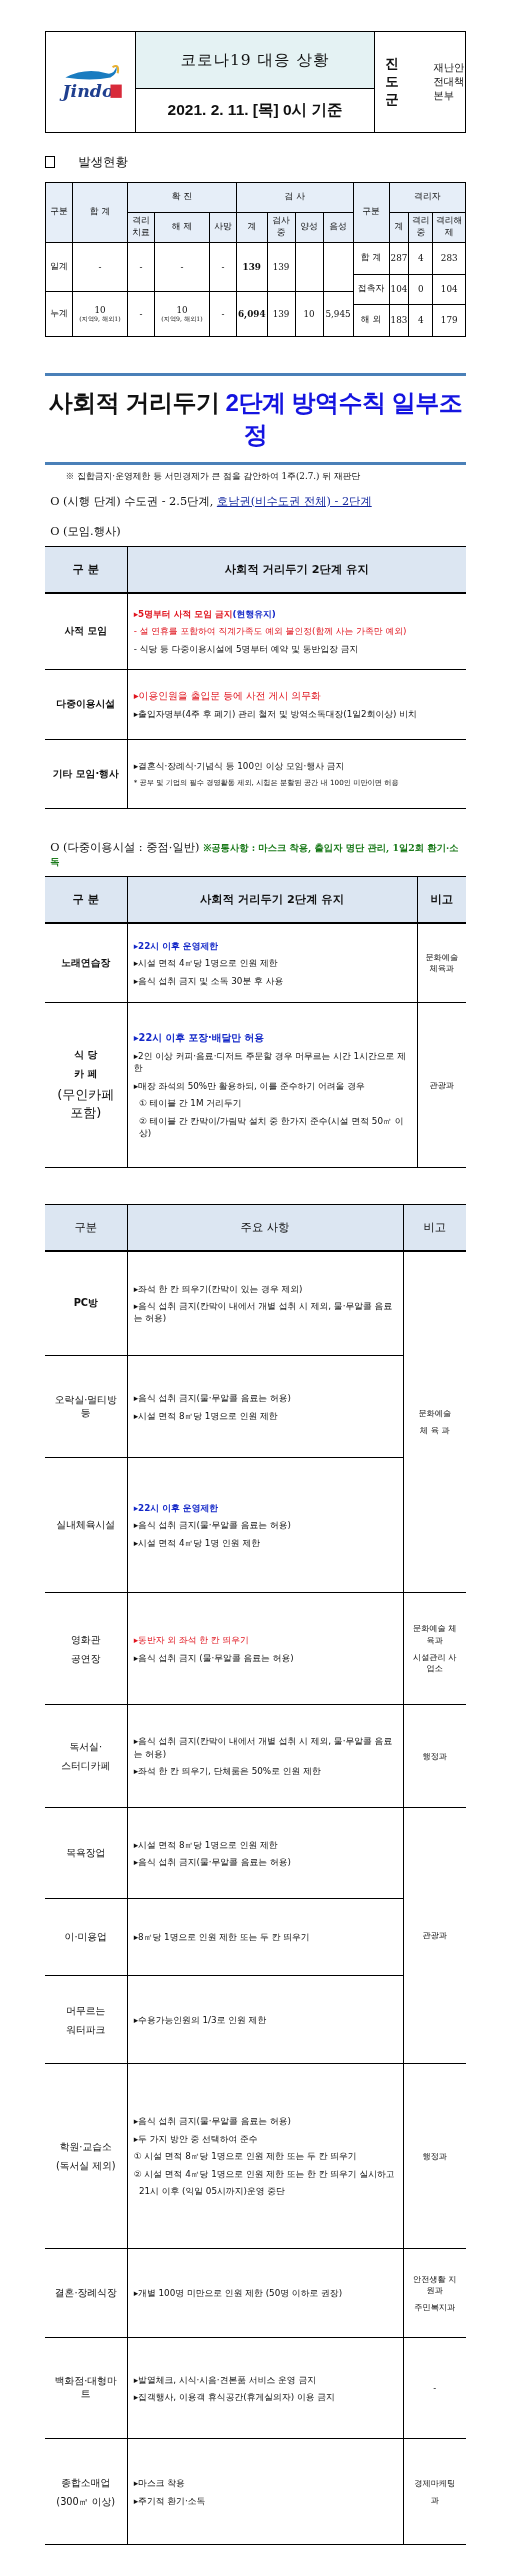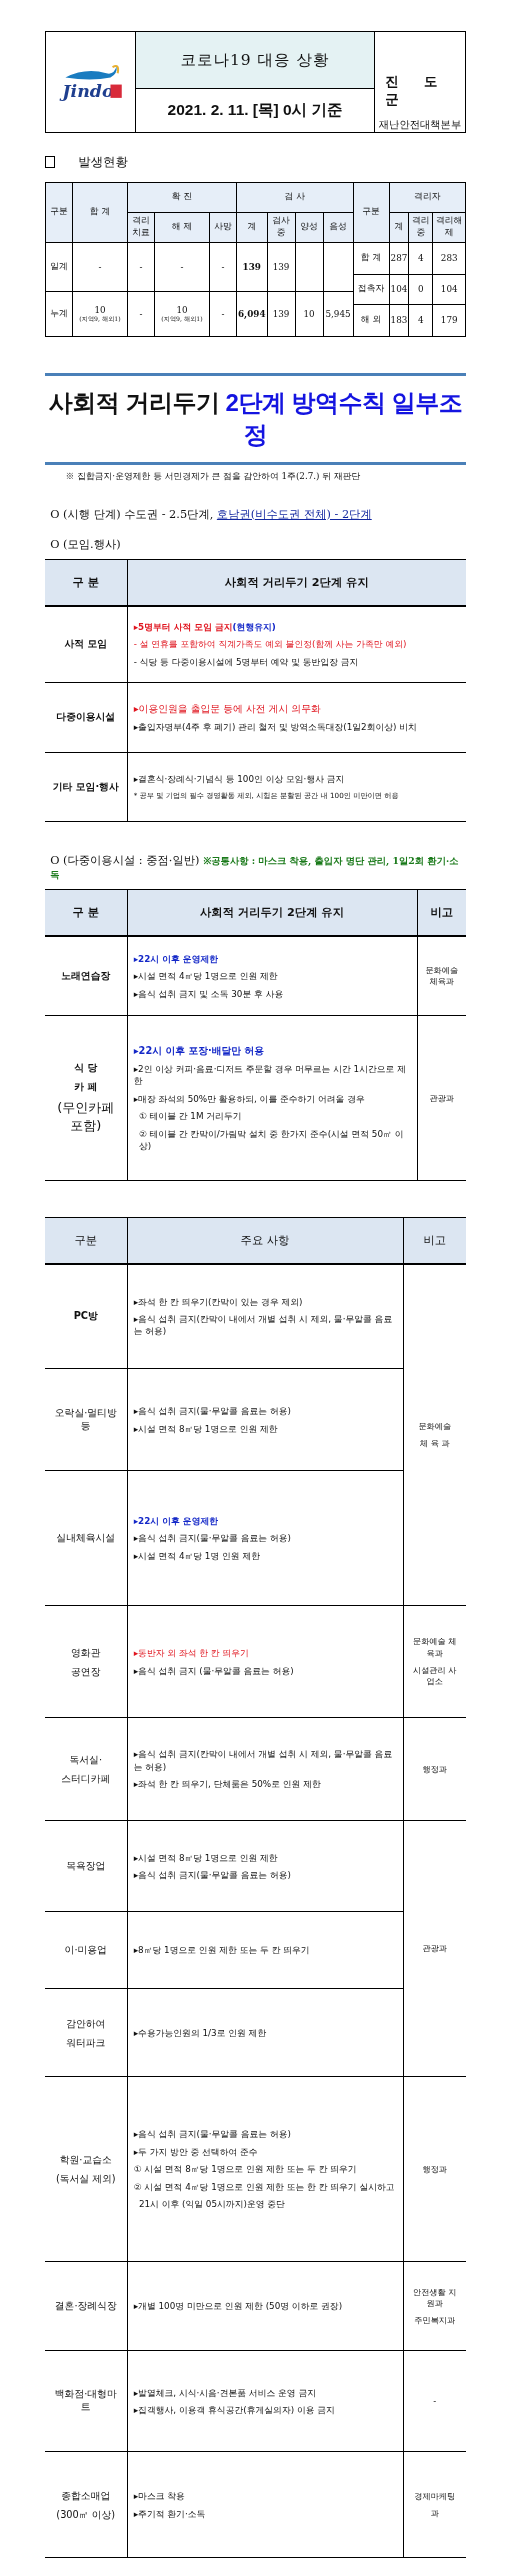--- a/index.html
+++ b/index.html
@@ -6,21 +6,21 @@
   html, body { margin: 0; padding: 0; background: #ffffff; }
   body { width: 511px; font-family: "DejaVu Sans", "Liberation Sans", sans-serif; color: #111; font-size: 7.7px; }
   .page { width: 511px; padding: 31px 45px 20.6px 45px; position: relative; min-height: 2854px; }
 
   
   .hdr { display: grid; grid-template-columns: 90px 239px 1fr; border: 1.5px solid #000; height: 102px; }
   .hdr-logo { display: flex; align-items: center; justify-content: center; border-right: 0.5px solid #000; }
   .hdr-mid { display: grid; grid-template-rows: 57px 1fr; border-right: 0.5px solid #000; }
   .hdr-title { background: #e4f2f3; display: flex; align-items: center; justify-content: center; font-size: 15.5px; border-bottom: 0.5px solid #000; letter-spacing: 1px; font-family: "DejaVu Serif", serif; }
   .hdr-date { display: flex; align-items: center; justify-content: center; font-size: 15.5px; font-weight: bold; font-family: "Liberation Sans", sans-serif; }
-  .hdr-right { display: flex; flex-direction: column; align-items: center; justify-content: flex-end; gap: 9.3px; }
+  .hdr-right { display: flex; flex-direction: row; align-items: center; justify-content: space-between; gap: 9.3px; }
   .hdr-org { font-size: 13.4px; font-weight: bold; letter-spacing: 10.3px; font-family: "DejaVu Serif", serif; padding-left: 10.3px; }
   .hdr-dept { font-size: 10.3px; font-family: "DejaVu Serif", serif; }
 
   .sec-title { font-size: 12.4px; margin: 20.6px 0 11.3px 0; display: flex; align-items: center; gap: 23px; font-family: "DejaVu Serif", serif; }
   .sq { display: inline-block; width: 10.3px; height: 11.3px; border: 0.8px solid #000; }
 
   table { border-collapse: collapse; width: 100%; }
   .stat td, .stat th { border: 0.5px solid #000; text-align: center; font-family: "DejaVu Serif", serif; font-weight: normal; font-size: 8.8px; padding: 1px; }
   .stat th { background: #e6eef8; font-size: 8.8px; }
   .stat .sub { font-size: 6.2px; display: block; }
@@ -141,21 +141,21 @@
       <td>179</td>
     </tr>
   </tbody>
     </table>
 
   <div class="banner1">
     <span>사회적 거리두기 </span><span class="blue">2단계 방역수칙 일부조정</span>
   </div>
 
   <div class="note">※ 집합금지·운영제한 등 서민경제가 큰 점을 감안하여 1주(2.7.) 뒤 재판단</div>
-  <div class="bullet" style="margin-top:24px">
+  <div class="bullet" style="margin-top:11px">
     <span>O (시행 단계) 수도권 - 2.5단계, </span><span class="uline">호남권(비수도권 전체) - 2단계</span>
   </div>
 
   <div class="bullet">O (모임.행사)</div>
   <table class="tbl">
     <tbody>
         <tr>
           <th style="width:82px">구 분</th>
           <th>사회적 거리두기 2단계 유지</th>
         </tr>
@@ -288,21 +288,21 @@
       <td class="rmk" rowspan="3">관광과</td>
     </tr>
     <tr style="height:77px">
       <td style="font-weight:normal">이·미용업</td>
       <td>
             <div class="ln">▸8㎡당 1명으로 인원 제한 또는 두 칸 띄우기</div>
           </td>
     </tr>
     <tr style="height:88px">
       <td style="font-weight:normal">
-            <div class="ln">감안하여</div>
+            <div class="ln">머무르는</div>
             <div class="ln">워터파크</div>
           </td>
       <td>
             <div class="ln">▸수용가능인원의 1/3로 인원 제한</div>
           </td>
     </tr>
     <tr style="height:185px">
       <td style="font-weight:normal">
             <div class="ln">학원·교습소</div>
             <div class="ln">(독서실 제외)</div>

